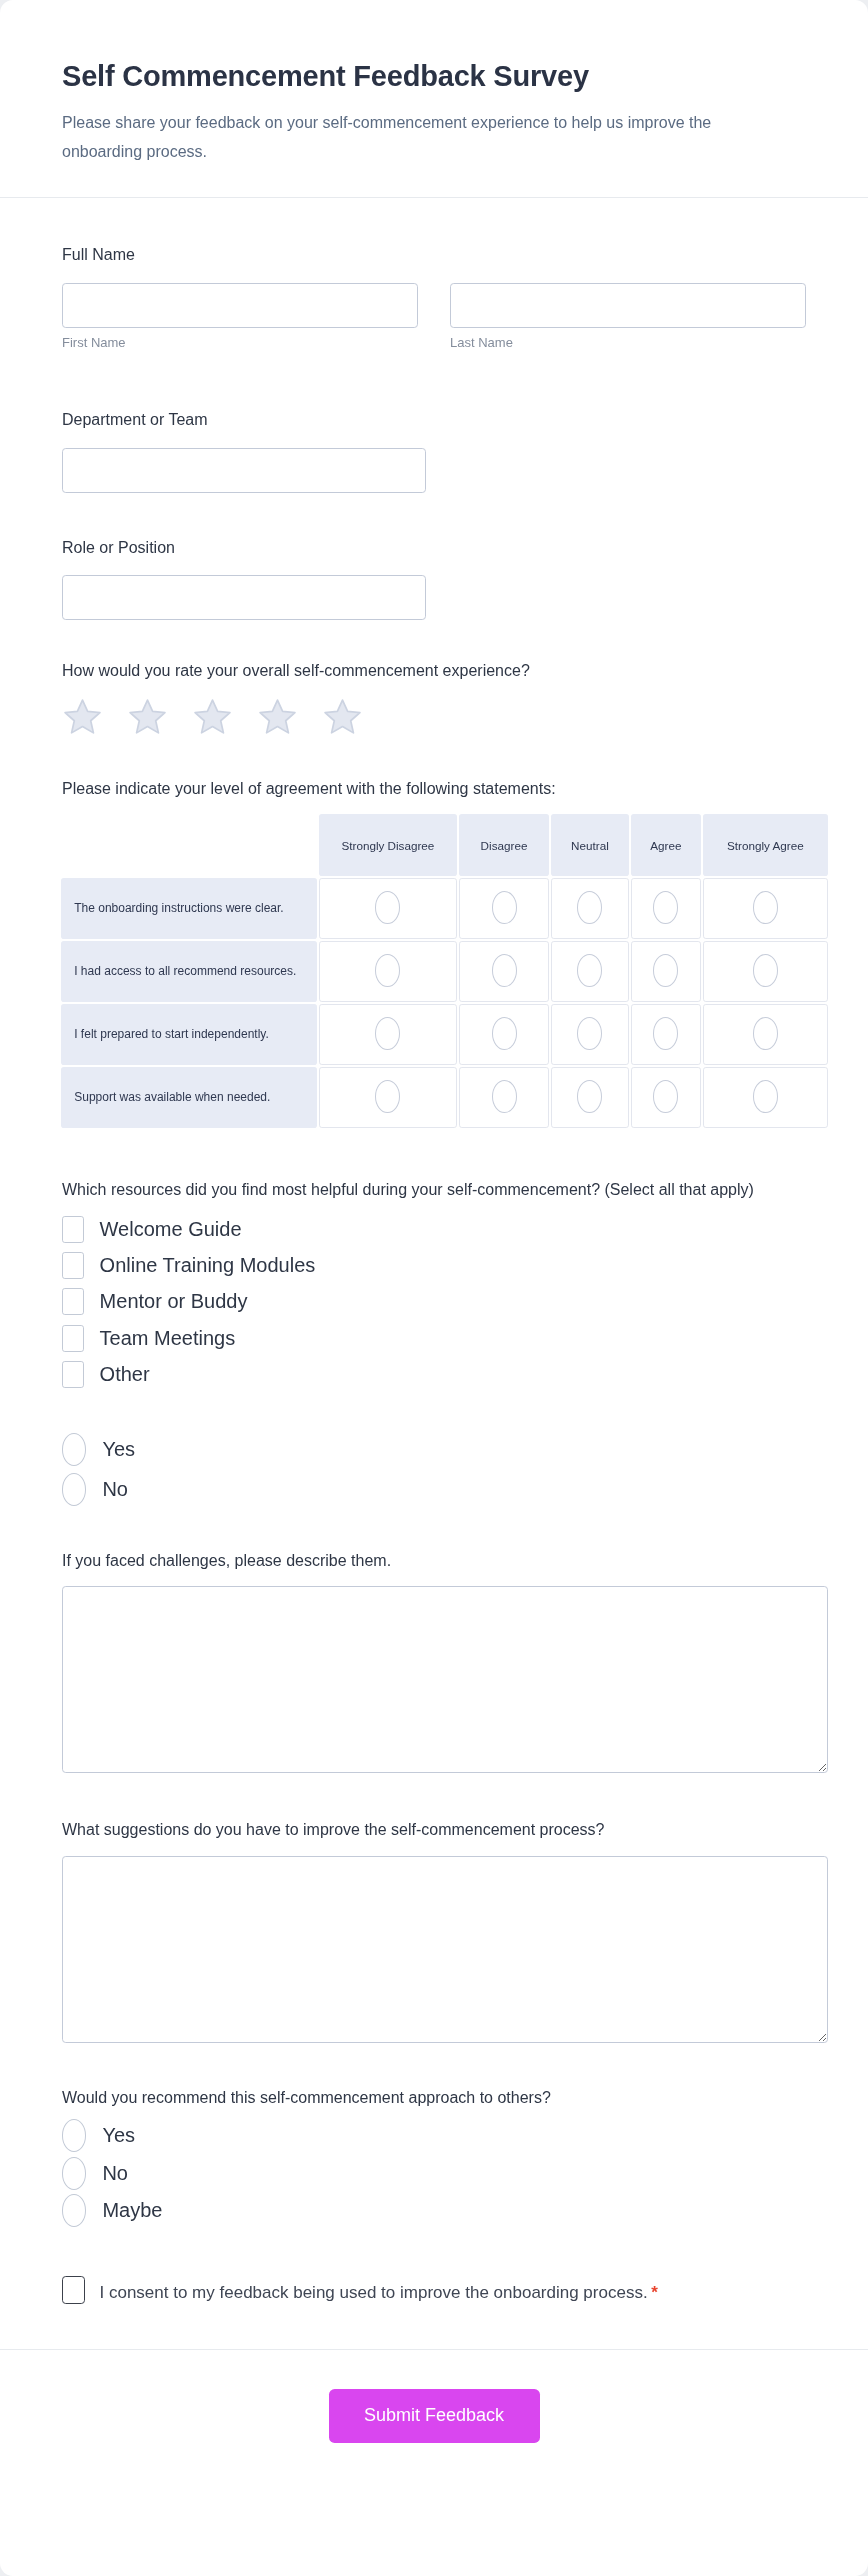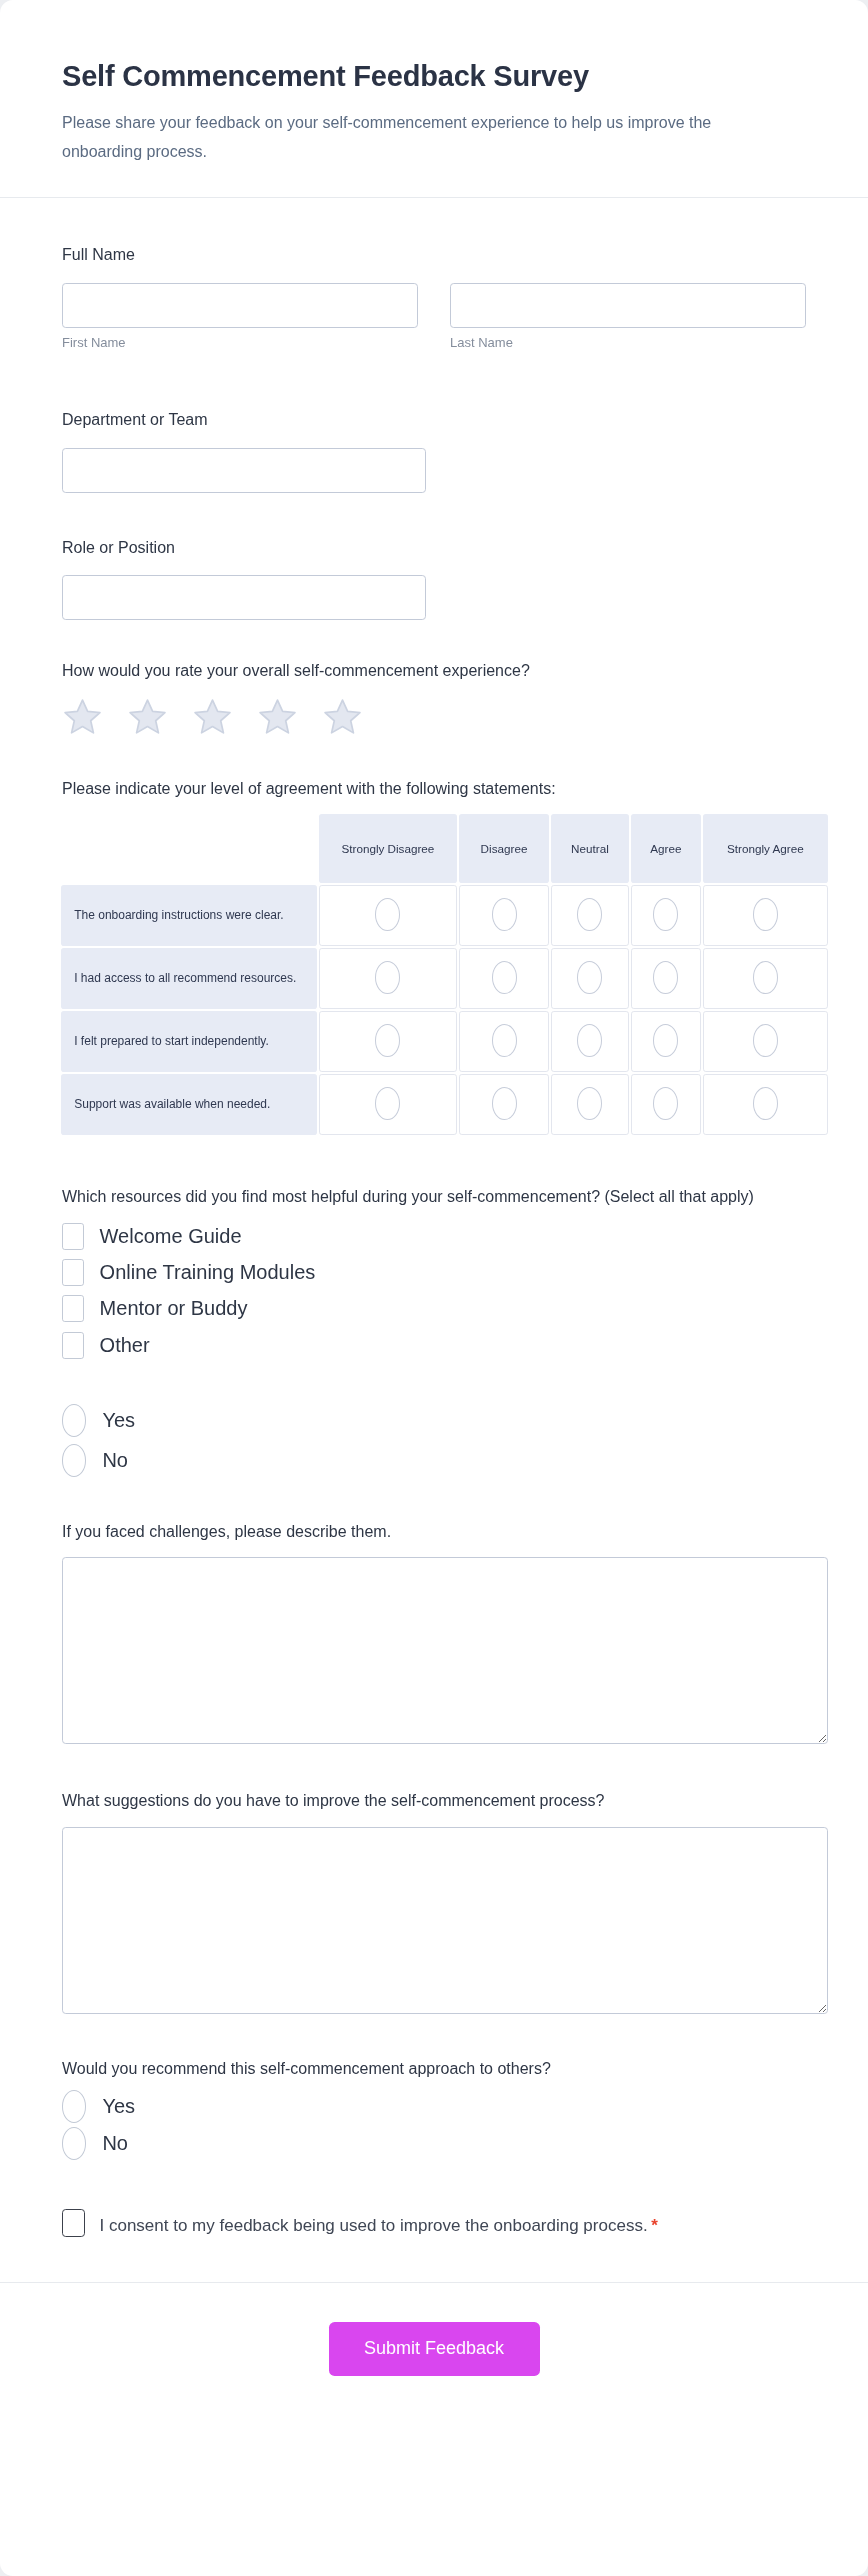--- a/index.html
+++ b/index.html
@@ -55,21 +55,21 @@
   .star{width:41px;height:41px;display:inline-block;cursor:pointer;}
   .star svg{display:block;}
 
   
   .likert{margin-top:13px;border-collapse:separate;border-spacing:2.8px;margin-left:-2.8px;width:771px;table-layout:fixed;}
   .likert td,.likert th{box-sizing:border-box;vertical-align:middle;}
   .likert .corner{background:transparent;border:none;}
   .likert th.head{
     background:#e7ebf5;border-radius:2.8px;
     font-size:11.7px;line-height:15px;font-weight:500;color:#2f3850;
-    padding:9.3px 5.6px;height:69px;text-align:center;
+    padding:9.3px 5.6px;height:62px;text-align:center;
   }
   .likert td.rowlab{
     background:#e7ebf5;border-radius:2.8px;
     font-size:12px;line-height:17px;color:#2f3850;
     padding:9.3px 13px;text-align:left;height:61px;
   }
   .likert td.cell{
     background:#fff;border:0.9px solid #e3e6ee;border-radius:2.8px;
     text-align:center;height:61px;
   }
@@ -252,20 +252,24 @@
         <div class="opt">
           <span class="cb"></span>
           <span class="opt-label">Online Training Modules</span>
         </div>
         <div class="opt">
           <span class="cb"></span>
           <span class="opt-label">Mentor or Buddy</span>
         </div>
         <div class="opt">
           <span class="cb"></span>
+          <span class="opt-label">Team Meetings</span>
+        </div>
+        <div class="opt">
+          <span class="cb"></span>
           <span class="opt-label">Other</span>
         </div>
       </div>
     </div>
 
     <div class="q">
       <div class="opts">
         <div class="opt" style="height:32px;">
           <span class="rd"></span>
           <span class="opt-label">Yes</span>
@@ -291,20 +295,24 @@
       <div class="qlabel">Would you recommend this self-commencement approach to others?</div>
       <div class="opts" style="margin-top:11.2px;">
         <div class="opt" style="height:32px;margin-top:5.6px;">
           <span class="rd"></span>
           <span class="opt-label">Yes</span>
         </div>
         <div class="opt" style="height:32px;margin-top:5.6px;">
           <span class="rd"></span>
           <span class="opt-label">No</span>
         </div>
+        <div class="opt" style="height:32px;margin-top:5.6px;">
+          <span class="rd"></span>
+          <span class="opt-label">Maybe</span>
+        </div>
       </div>
     </div>
 
     <div class="consent">
       <span class="cb-dark"></span><span>I consent to my feedback being used to improve the onboarding process.</span><span class="req" style="color: rgb(232, 67, 45);">*</span>
     </div>
 
   </div>
 
   <div class="footer">

